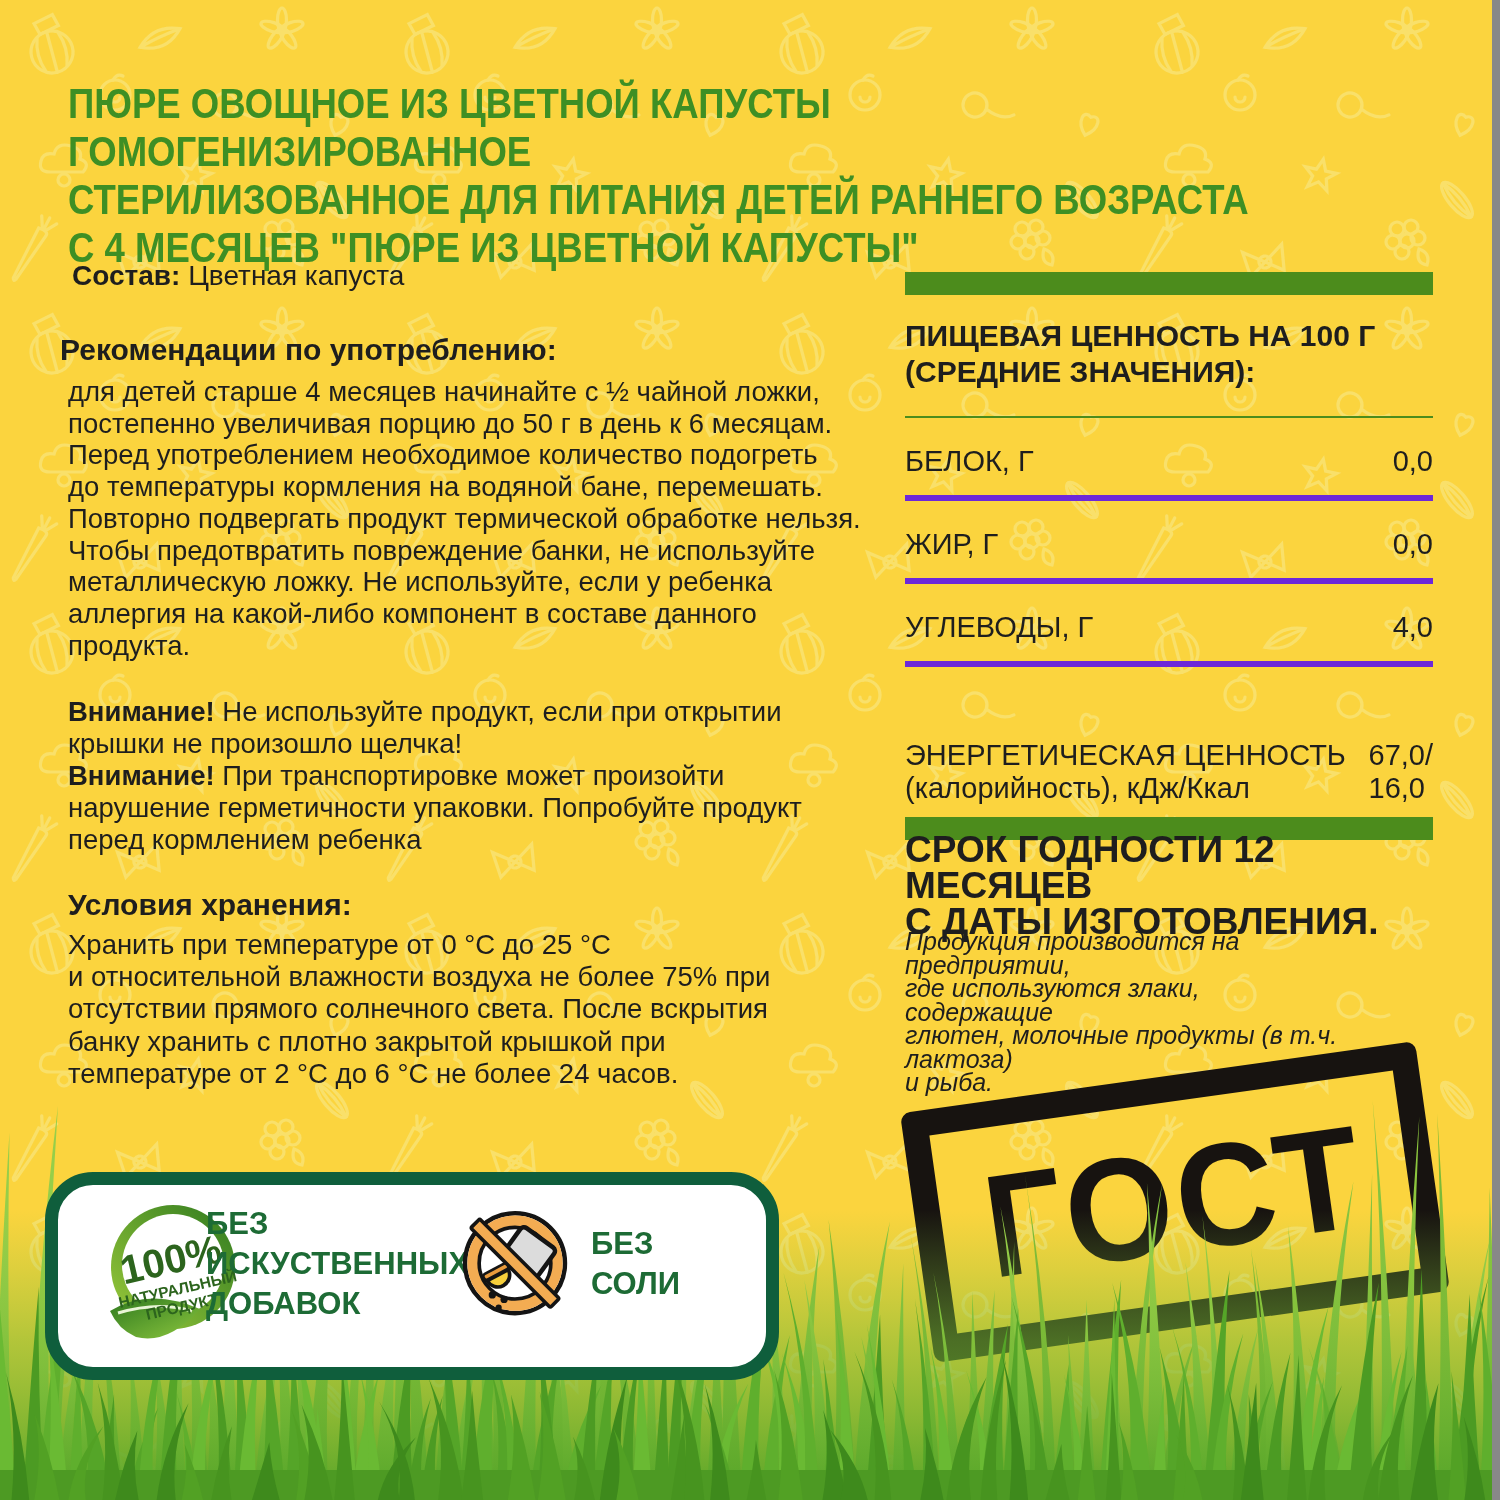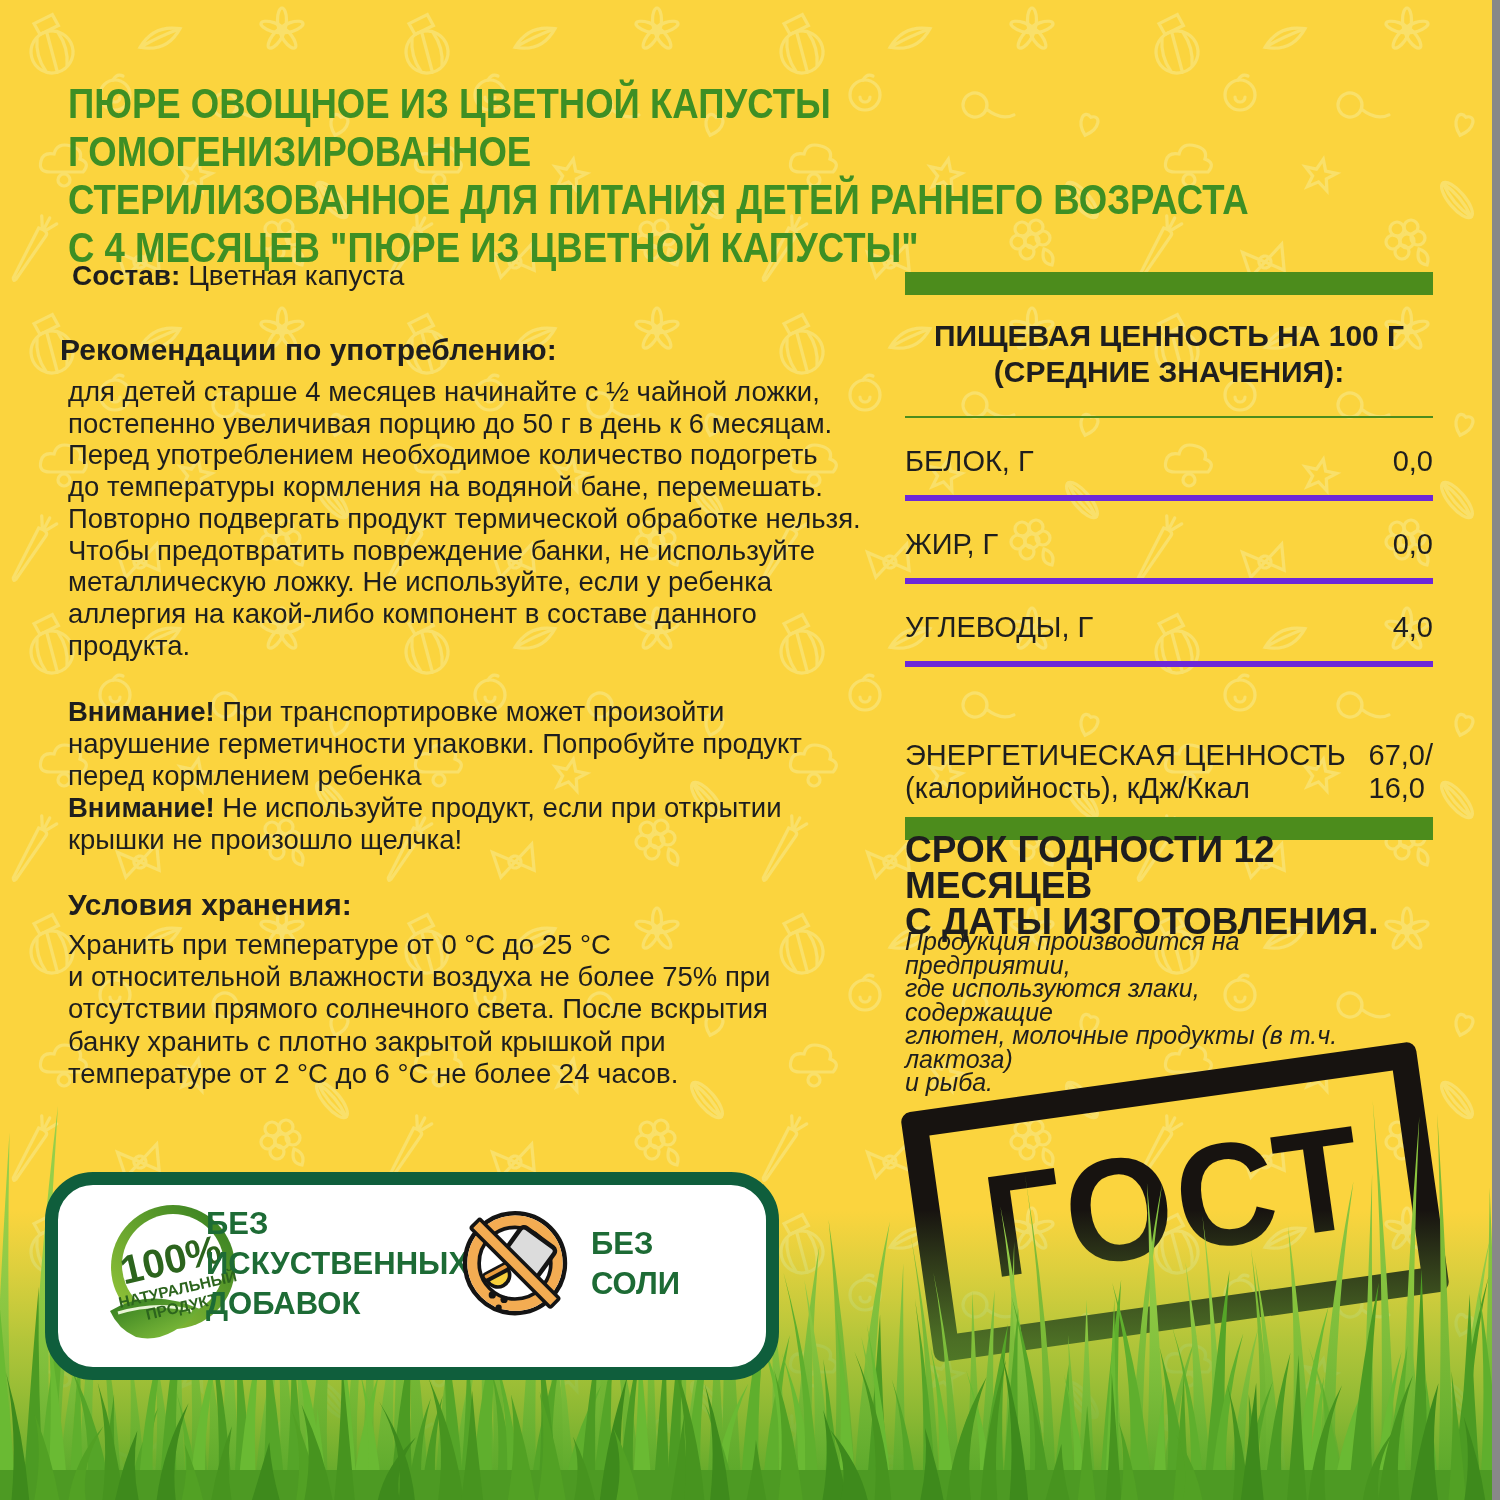--- a/index.html
+++ b/index.html
@@ -19,21 +19,21 @@
   #reco-head{left:60px;top:333px;font-size:30px;font-weight:700;}
   #reco-body{left:68px;top:376px;width:810px;font-size:27.5px;line-height:31.7px;}
   #warnings{left:68px;top:696px;width:790px;font-size:27.5px;line-height:32px;}
   #warnings b{font-weight:700;}
   #storage-head{left:68px;top:888px;font-size:30px;font-weight:700;}
   #storage-body{left:68px;top:929px;width:800px;font-size:27.5px;line-height:32.2px;}
 
   
   #nutri{left:905px;top:272px;width:528px;}
   .greenbar{height:23px;background:#4C8C1C;}
-  #nutri-head{margin-top:23px;font-size:30px;line-height:36px;font-weight:700;text-align:center;}
+  #nutri-head{margin-top:23px;font-size:30px;line-height:36px;font-weight:700;}
   .rule{border-top:2px solid #4C8C1C;margin-top:26px;}
   .nrow{display:flex;justify-content:space-between;padding:27px 0 17px;
         border-bottom:6px solid #6d28d9;font-size:29px;}
   .nrow.energy{border-bottom:none;padding:28px 0 12px;line-height:33px;margin-top:44px;}
   .nrow .val{}
   #shelf{left:905px;top:832px;width:528px;font-size:37px;line-height:36px;font-weight:700;}
   #allergen{left:905px;top:930px;width:440px;font-size:25px;line-height:23.5px;font-style:italic;}
 
   
   #stamp{left:915px;top:1076px;width:468px;height:200px;border:26px solid #171310;
@@ -135,25 +135,25 @@
 постепенно увеличивая порцию до 50 г в день к 6 месяцам.
 Перед употреблением необходимое количество подогреть
 до температуры кормления на водяной бане, перемешать.
 Повторно подвергать продукт термической обработке нельзя.
 Чтобы предотвратить повреждение банки, не используйте
 металлическую ложку. Не используйте, если у ребенка
 аллергия на какой-либо компонент в составе данного
 продукта.</div>
 
   <div class="abs" id="warnings">
+    <p style="margin:0 0 0 0;"><b>Внимание!</b><span class="pre"> Не используйте продукт, если при открытии
+крышки не произошло щелчка!</span></p>
     <p style="margin:0;"><b>Внимание!</b><span class="pre"> При транспортировке может произойти
 нарушение герметичности упаковки. Попробуйте продукт
 перед кормлением ребенка</span></p>
-    <p style="margin:0 0 0 0;"><b>Внимание!</b><span class="pre"> Не используйте продукт, если при открытии
-крышки не произошло щелчка!</span></p>
   </div>
 
   <div class="abs" id="storage-head">Условия хранения:</div>
   <div class="abs pre" id="storage-body">Хранить при температуре от 0 °С до 25 °С
 и относительной влажности воздуха не более 75% при
 отсутствии прямого солнечного света. После вскрытия
 банку хранить с плотно закрытой крышкой при
 температуре от 2 °С до 6 °С не более 24 часов.</div>
 
   <div class="abs" id="nutri">

